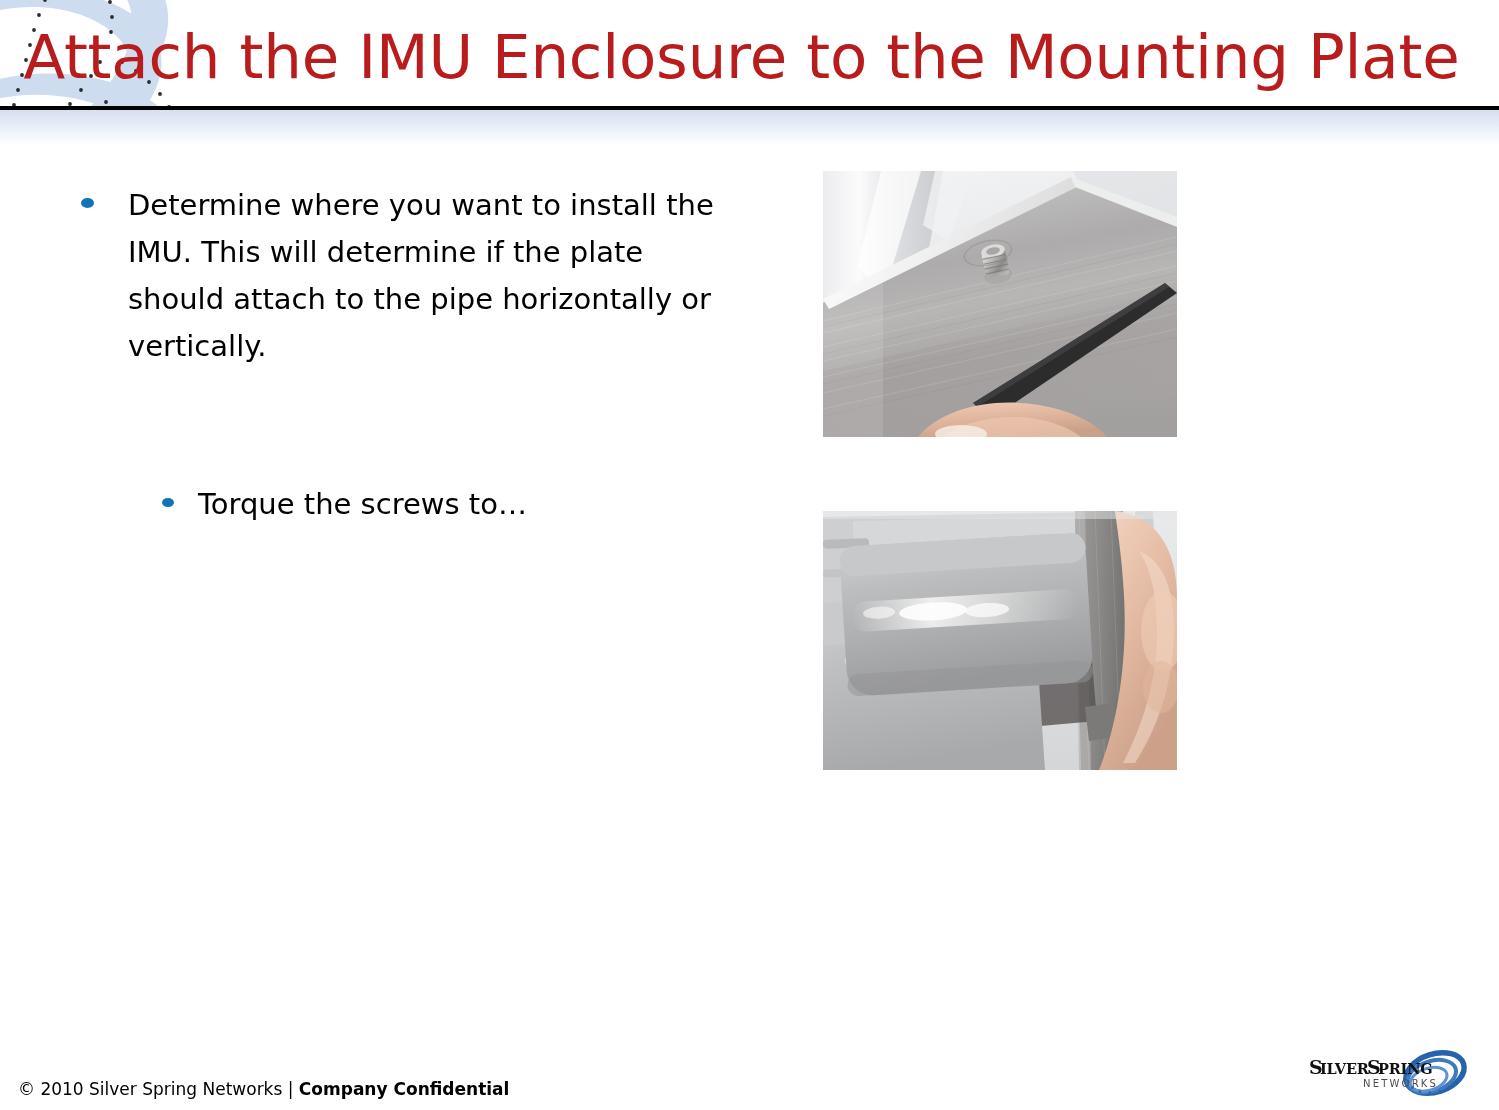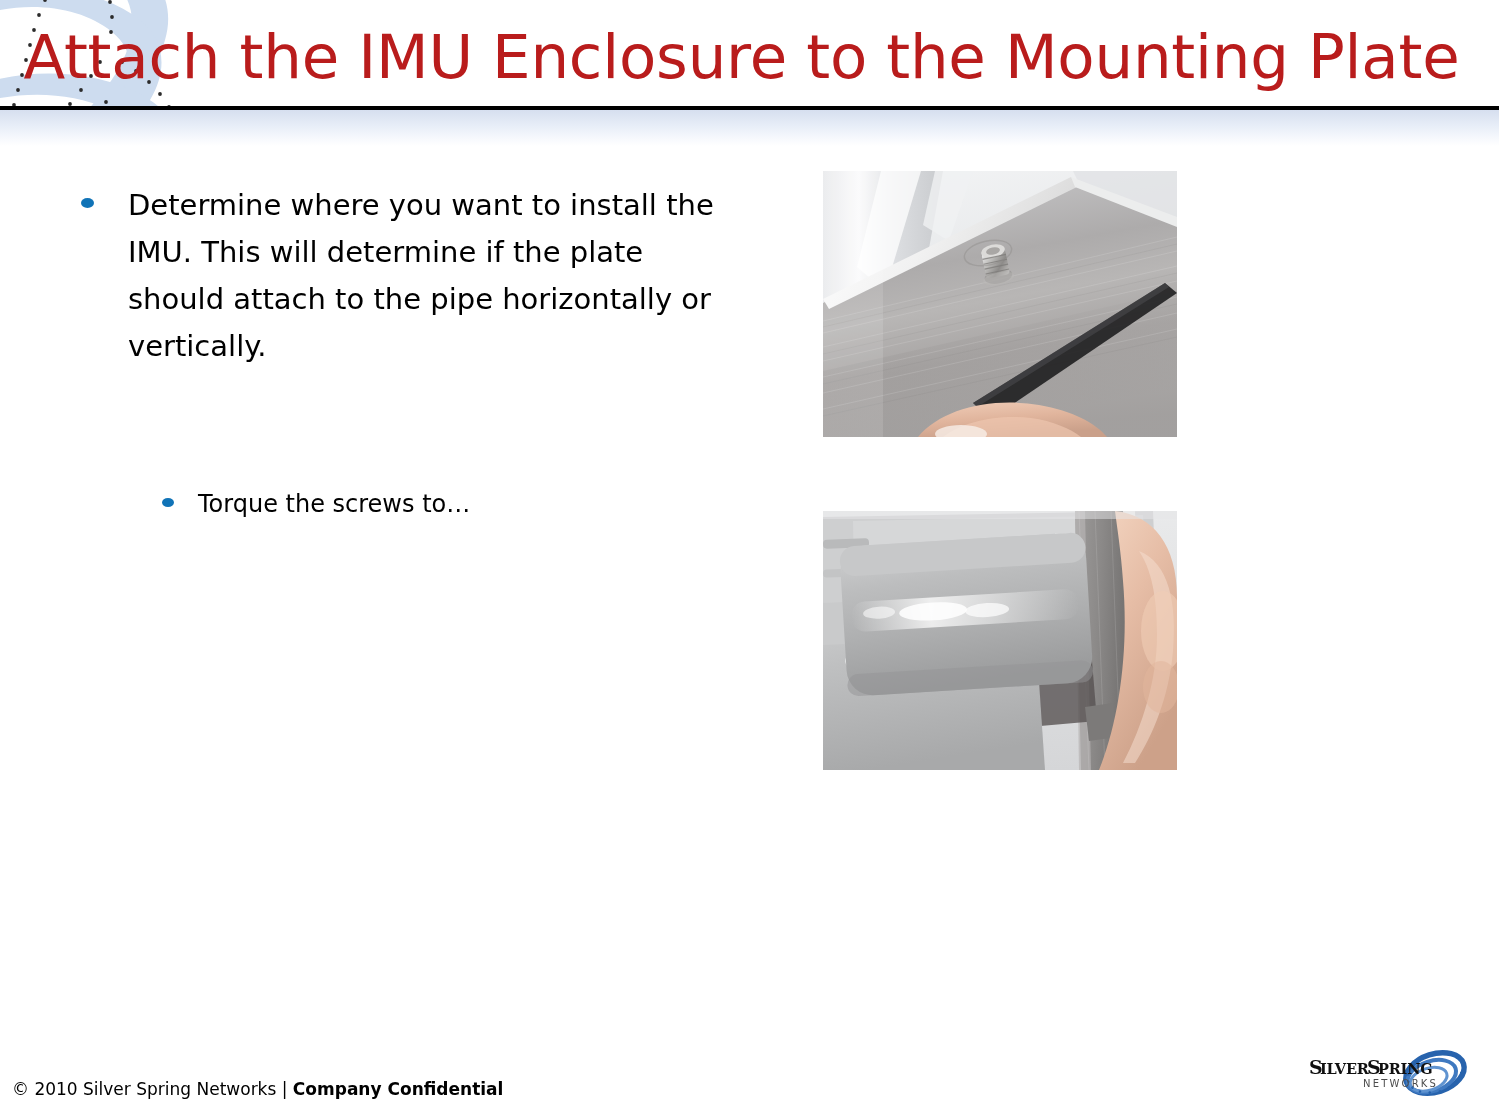--- a/index.html
+++ b/index.html
@@ -104,21 +104,21 @@
   .sub-bullet-block .bullet-dot {
     position: absolute;
     left: 86px;
     top: 16px;
     width: 12px;
     height: 9px;
     border-radius: 50%;
     background: #1073b7;
   }
   .sub-bullet-text {
-    font-size: 24px;
+    font-size: 29px;
     line-height: 44px;
   }
   .spacer-32 { height: 32px; }
   .spacer-36 { height: 36px; }
   .spacer-44 { height: 44px; }
 
   
   .photo-frame {
     position: absolute;
     overflow: hidden;
@@ -134,21 +134,21 @@
     left: 823px;
     top: 511px;
     width: 354px;
     height: 259px;
   }
   .photo-svg { display: block; width: 100%; height: 100%; }
 
   
   #footer-copyright {
     position: absolute;
-    left: 12px;
+    left: 18px;
     top: 1078px;
     font-size: 17px;
     line-height: 22px;
     white-space: nowrap;
   }
   #footer-copyright .confidential {
     font-weight: bold;
   }
   #footer-logo {
     position: absolute;

